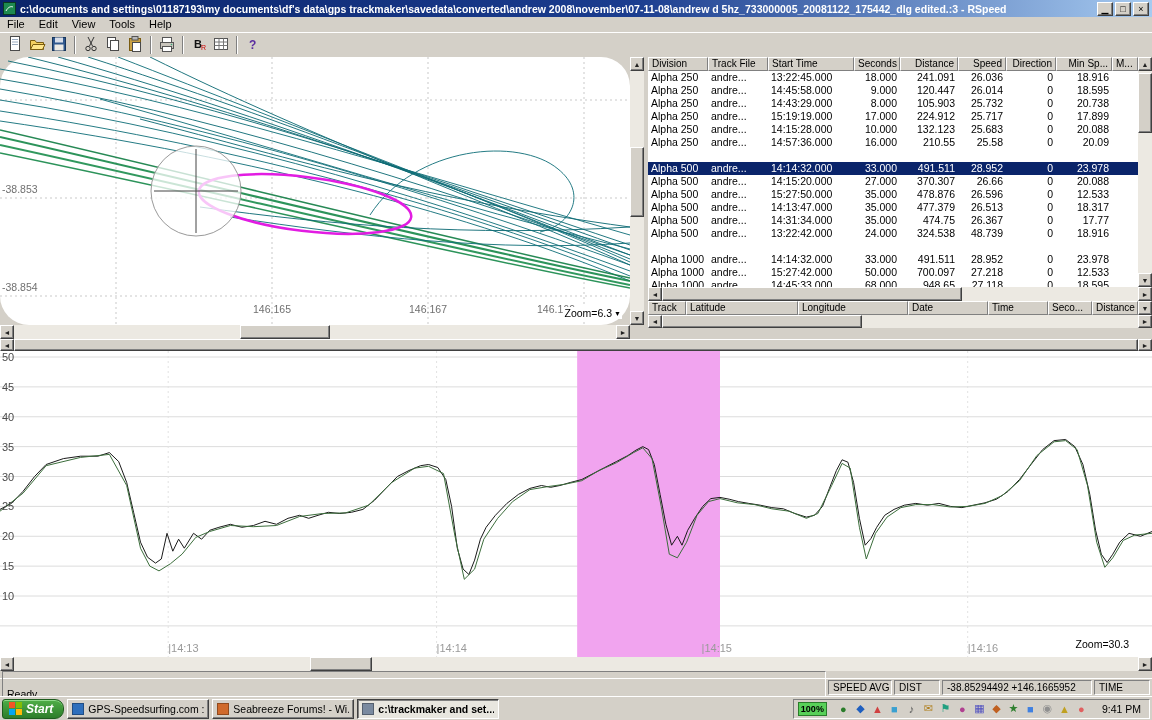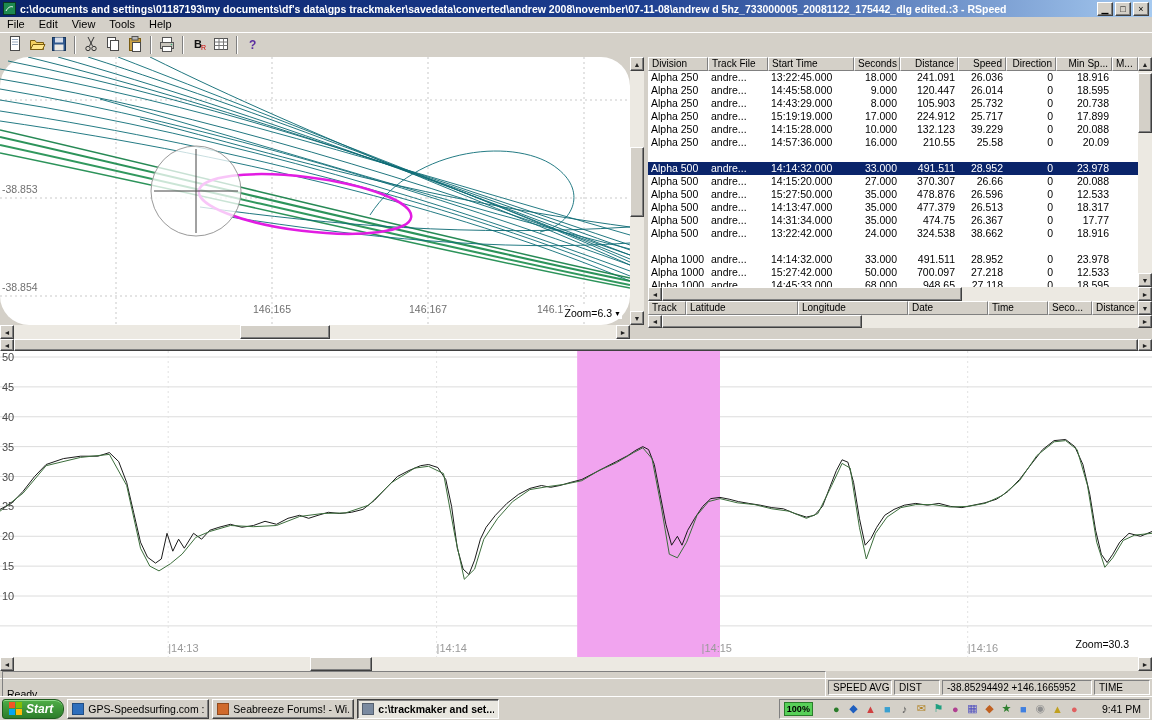--- a/index.html
+++ b/index.html
@@ -62,21 +62,21 @@
   .taskbar{position:absolute;left:0;top:696px;width:1152px;height:24px;background:#d4d0c8;border-top:1px solid #fff;display:flex;align-items:center;padding:0 2px;gap:3px;}
   .start-btn{height:20px;padding:0 10px 0 6px;background:linear-gradient(#4fae47,#2d7d2b);border:1px solid #1d5c1d;border-radius:3px 9px 9px 3px;color:#fff;font-weight:bold;font-style:italic;font-size:12px;display:flex;align-items:center;gap:4px;box-shadow:inset 0 1px 0 #8fd98a;flex:none;}
   .flag{width:13px;height:13px;position:relative;flex:none;}
   .flag span{position:absolute;width:6px;height:6px;}
   .fl1{left:0;top:0;background:#f35325}.fl2{right:0;top:0;background:#81bc06}
   .fl3{left:0;bottom:0;background:#05a6f0}.fl4{right:0;bottom:0;background:#ffba08}
   .task-btn{width:142px;height:20px;background:#d4d0c8;border:1px solid;border-color:#fff #404040 #404040 #fff;box-shadow:inset -1px -1px 0 #808080;display:flex;align-items:center;gap:4px;padding:0 4px;font-size:10.5px;font-family:"Liberation Sans",sans-serif;overflow:hidden;white-space:nowrap;flex:none;}
   .task-btn.active{border-color:#404040 #fff #fff #404040;box-shadow:inset 1px 1px 0 #808080;background:#e8e6df;font-weight:bold;}
   .task-icon{width:12px;height:12px;flex:none;border:1px solid rgba(0,0,0,.3);}
   .task-label{overflow:hidden;white-space:nowrap;}
-  .tray{margin-left:auto;height:20px;border:1px solid;border-color:#808080 #fff #fff #808080;display:flex;align-items:center;padding:0 4px;gap:16px;flex:none;}
+  .tray{margin-left:auto;height:20px;border:1px solid;border-color:#808080 #fff #fff #808080;display:flex;align-items:center;padding:0 4px;gap:9px;flex:none;}
   .battery{background:#58d058;border:1px solid #2a7c2a;font-size:9px;font-weight:bold;padding:0 2px;height:14px;line-height:12px;flex:none;}
   .tray-ico{width:15px;height:15px;display:inline-flex;align-items:center;justify-content:center;font-size:11px;flex:none;}
   .clock{font-size:10.5px;margin:0 4px;flex:none;}
 </style>
 </head>
 <body>
 
 <div id="screen">
 
   <div class="titlebar">
@@ -286,21 +286,21 @@
           <span class="tcell c6">0</span>
           <span class="tcell c7">17.899</span>
           <span class="tcell c8"></span>
         </div>
         <div class="trow">
           <span class="tcell c0">Alpha 250</span>
           <span class="tcell c1">andre...</span>
           <span class="tcell c2">14:15:28.000</span>
           <span class="tcell c3">10.000</span>
           <span class="tcell c4">132.123</span>
-          <span class="tcell c5">39.229</span>
+          <span class="tcell c5">25.683</span>
           <span class="tcell c6">0</span>
           <span class="tcell c7">20.088</span>
           <span class="tcell c8"></span>
         </div>
         <div class="trow">
           <span class="tcell c0">Alpha 250</span>
           <span class="tcell c1">andre...</span>
           <span class="tcell c2">14:57:36.000</span>
           <span class="tcell c3">16.000</span>
           <span class="tcell c4">210.55</span>
@@ -374,21 +374,21 @@
           <span class="tcell c6">0</span>
           <span class="tcell c7">17.77</span>
           <span class="tcell c8"></span>
         </div>
         <div class="trow">
           <span class="tcell c0">Alpha 500</span>
           <span class="tcell c1">andre...</span>
           <span class="tcell c2">13:22:42.000</span>
           <span class="tcell c3">24.000</span>
           <span class="tcell c4">324.538</span>
-          <span class="tcell c5">38.662</span>
+          <span class="tcell c5">48.739</span>
           <span class="tcell c6">0</span>
           <span class="tcell c7">18.916</span>
           <span class="tcell c8"></span>
         </div>
         <div class="trow">
           <span class="tcell c0"></span>
           <span class="tcell c1"></span>
           <span class="tcell c2"></span>
           <span class="tcell c3"></span>
           <span class="tcell c4"></span>

